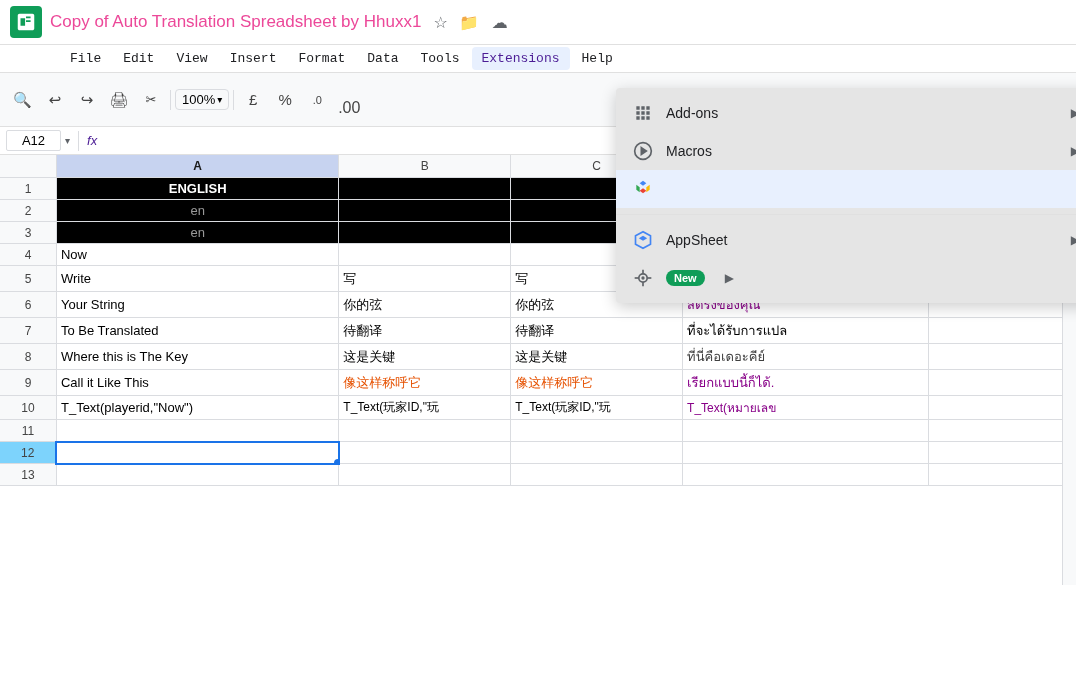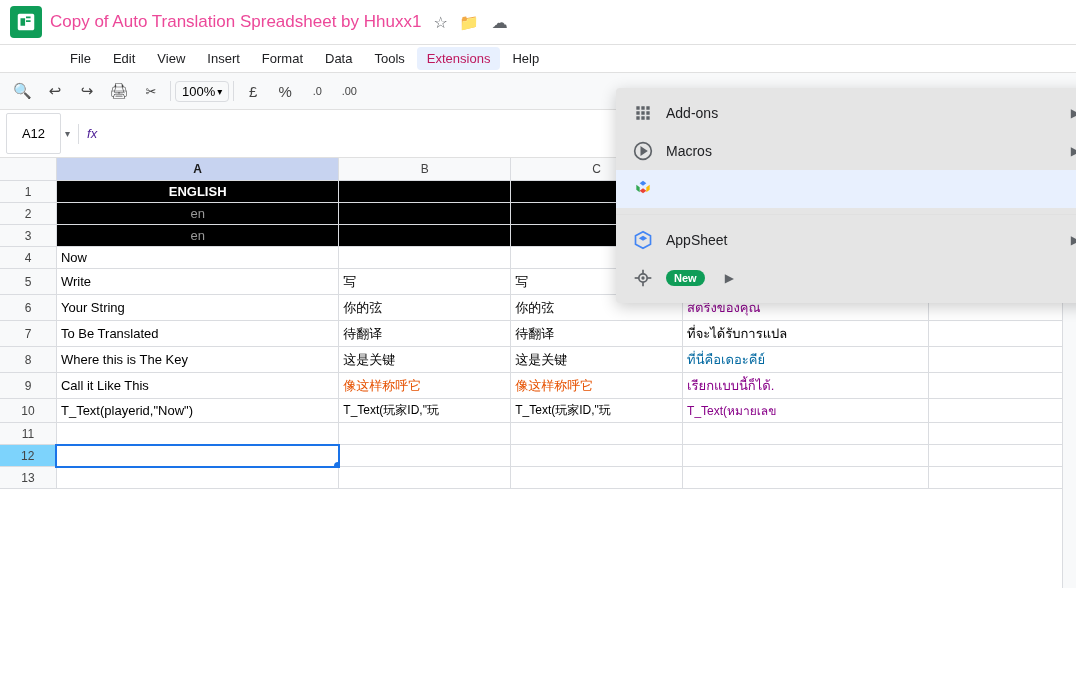--- a/index.html
+++ b/index.html
@@ -13,26 +13,27 @@
     #app-icon {
       width: 32px; height: 32px; background: #0f9d58; border-radius: 4px;
       display: flex; align-items: center; justify-content: center;
     }
     #app-icon svg { width: 22px; height: 22px; }
 
     
     #menu-bar {
       display: flex; align-items: center; padding: 2px 60px 2px 60px; gap: 2px;
       background: #fff;
+      font-family: Liberation Mono, monospace;
     }
     .menu-item {
       padding: 4px 10px; font-size: 13px; color: #202124; cursor: pointer;
       border-radius: 4px;
     }
-    .menu-item.active { background: #e8f0fe; color: #be185d; }
+    .menu-item.active { background: #e8f0fe; color: #4c1d95; }
 
     
     #toolbar {
       display: flex; align-items: center; padding: 4px 8px; gap: 4px;
       background: #f8f9fa; border-top: 1px solid #e0e0e0; border-bottom: 1px solid #e0e0e0;
     }
     .toolbar-btn {
       width: 30px; height: 28px; display: flex; align-items: center; justify-content: center;
       cursor: pointer; border-radius: 4px; color: #444; font-size: 15px;
     }
@@ -128,25 +129,25 @@
   <div class="toolbar-btn" style="font-size:13px;">✂</div>
   <div class="toolbar-sep"></div>
   <div class="zoom-btn">
     <span>100%</span>
     <span style="font-size:10px;">▾</span>
   </div>
   <div class="toolbar-sep"></div>
   <div class="toolbar-btn">£</div>
   <div class="toolbar-btn">%</div>
   <div class="toolbar-btn" style="font-size:11px;">.0</div>
-  <div class="toolbar-btn" style="font-size:11px;">.00</div>
+  <div class="toolbar-btn" style="font-size:16px;margin-top:17px;">.00</div>
 </div>
 
 <div id="formula-bar" style="display:flex;align-items:center;padding:3px 6px;gap:4px;border-bottom:1px solid #e0e0e0;">
-  <input type="text" id="cell-ref" value="A12" style="width: 55px; font-size: 13px; border: 1px solid rgb(218, 220, 224); border-radius: 2px; padding: 12px 4px; text-align: center;">
+  <input type="text" id="cell-ref" value="A12" style="width: 55px; font-size: 13px; border: 1px solid rgb(218, 220, 224); border-radius: 2px; padding: 2px 4px; text-align: center;">
   <span style="color:#5f6368;cursor:pointer;font-size:10px;">▾</span>
   <div style="width:1px;height:20px;background:#dadce0;margin:0 4px;"></div>
   <span style="color:#4c1d95;font-size:13px;font-style:italic;">fx</span>
   <input type="text" style="flex: 1 1 0%; border: none; outline: none; font-size: 13px;">
 </div>
 
 <div id="spreadsheet-wrapper" style="position:relative;overflow:hidden;height:430px;">
   <table style="border-collapse:collapse;width:100%;table-layout:fixed;">
     <colgroup>
       <col style="width:46px;">
@@ -229,21 +230,21 @@
         <td class="cell">待翻译</td>
         <td class="cell" style="color:#000000;">ที่จะได้รับการแปล</td>
         <td class="cell"></td>
       </tr>
 
       <tr>
         <td class="row-header">8</td>
         <td class="cell">Where this is The Key</td>
         <td class="cell">这是关键</td>
         <td class="cell">这是关键</td>
-        <td class="cell" style="color:#0369a1;margin-top:38px;">ที่นี่คือเดอะคีย์</td>
+        <td class="cell" style="color:#404040;margin-top:38px;">ที่นี่คือเดอะคีย์</td>
         <td class="cell"></td>
       </tr>
 
       <tr>
         <td class="row-header">9</td>
         <td class="cell">Call it Like This</td>
         <td class="cell" style="color:#e65100;">像这样称呼它</td>
         <td class="cell" style="color:#e65100;">像这样称呼它</td>
         <td class="cell" style="color:#880088;">เรียกแบบนี้ก็ได้.</td>
         <td class="cell"></td>

